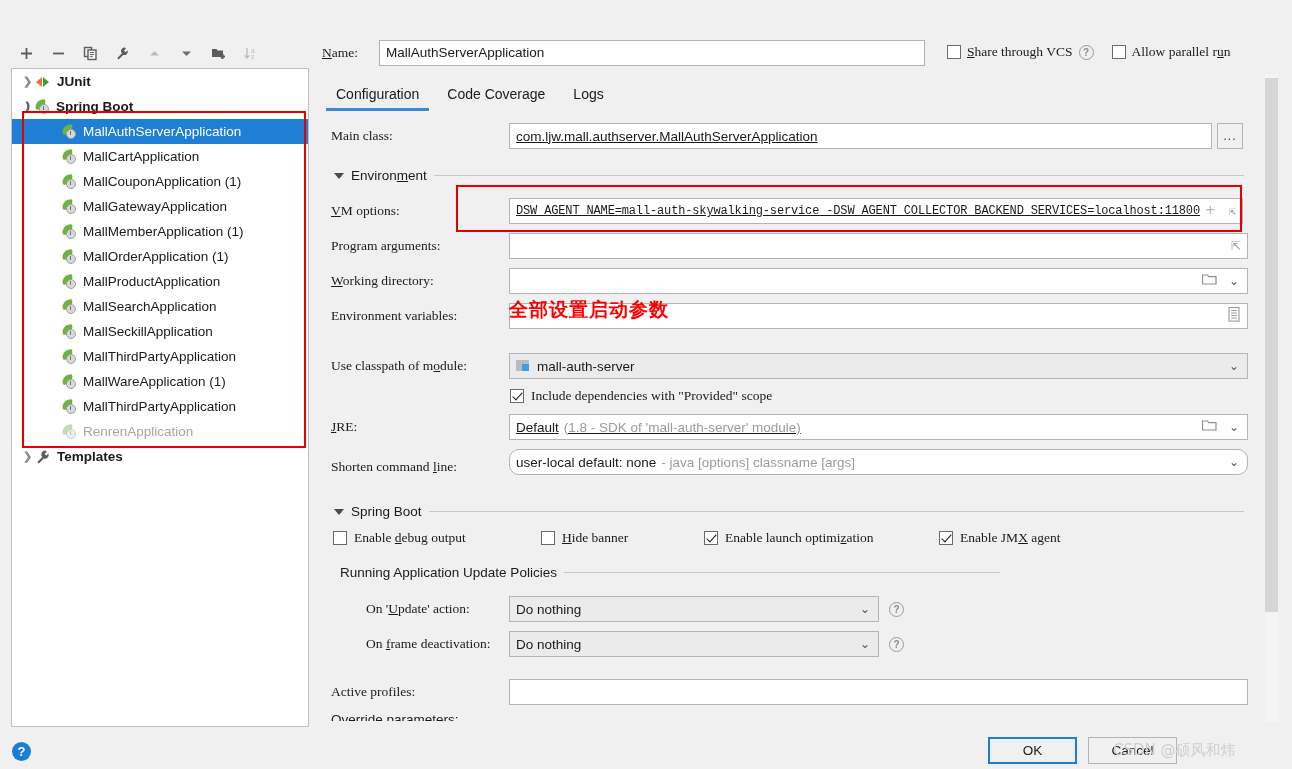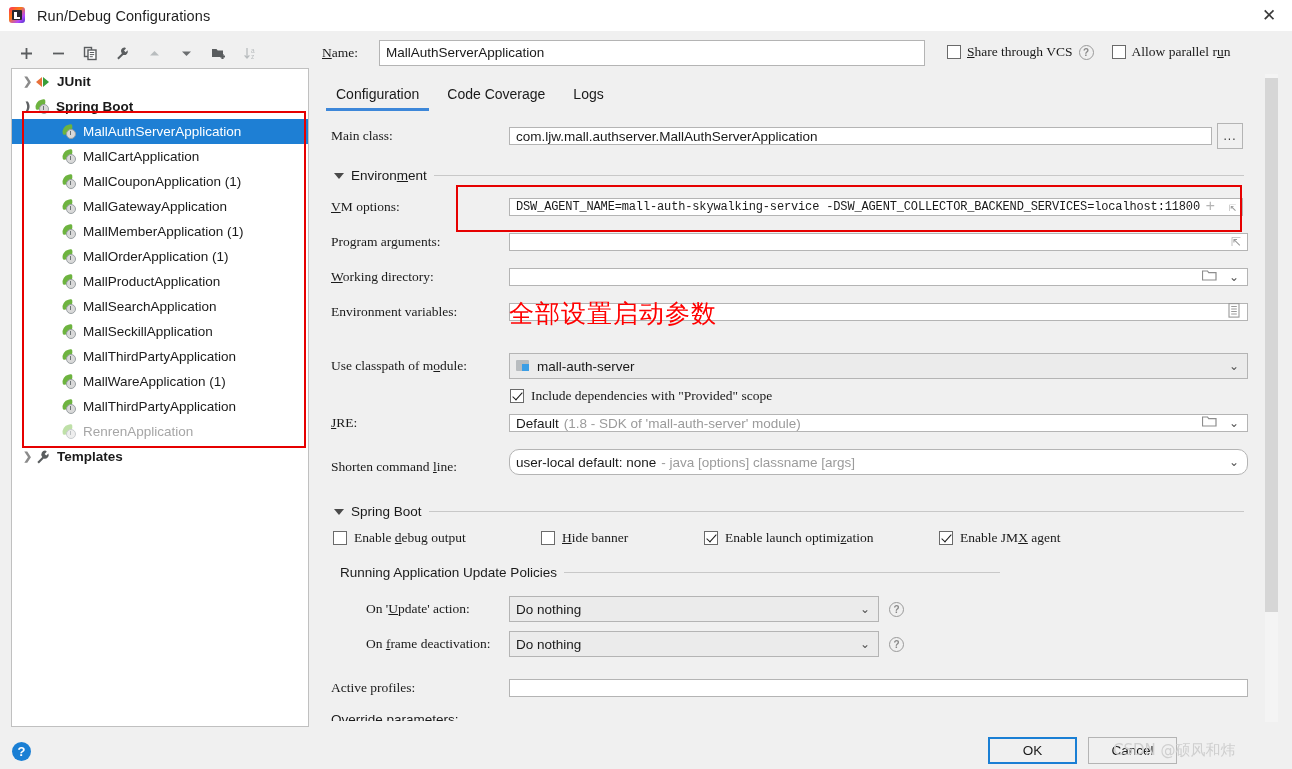--- a/index.html
+++ b/index.html
@@ -132,22 +132,22 @@
   .vscroll-track {
     position:absolute; left: 1265px; top: 74px; width: 13px; height: 648px; background: #f4f4f4;
   }
   .vscroll-thumb {
     position:absolute; left: 1265px; top: 78px; width: 13px; height: 534px; background: #d6d6d6;
   }
 
   .row { position:absolute; display:flex; align-items:center; }
   .lbl { font-size: 13.5px; color:#1a1a1a; white-space:nowrap;font-family:Liberation Serif, serif; }
   .txtfield {
-    background:#fff; border:1px solid #b4b4b4; height: 18px; font-size:13.5px;
-    padding: 8px 6px; display:flex; align-items:center; color:#1a1a1a; position:relative;
+    background:#fff; border:1px solid #b4b4b4; height: 26px; font-size:13.5px;
+    padding: 8px 6px; display:flex; align-items:center; color:#1a1a1a; position:relative;text-decoration:underline;
   }
   .txtfield.mono { font-family:"Liberation Mono", monospace; font-size: 12px; letter-spacing: -0.15px;}
   .btn-ellipsis {
     width: 26px; height: 26px; border:1px solid #b4b4b4; background:#f0f0f0;
     display:flex; align-items:center; justify-content:center; font-size: 12px; color:#333;
     letter-spacing:1px;
   }
   .grp-header { position:absolute; display:flex; align-items:center; gap:7px; }
   .tri { width:0;height:0; border-left:5px solid transparent; border-right:5px solid transparent;
          border-top:6px solid #4a4a4a; }
@@ -164,22 +164,22 @@
   .folder-ico { position:absolute; right:30px; top:50%; transform:translateY(-50%); color:#8d8d8d;}
   .expand-ico { position:absolute; right:6px; top:50%; transform:translateY(-50%); color:#9a9a9a; font-size:12px;}
   .plus-ico { position:absolute; right:27px; top:50%; transform:translateY(-50%); color:#b4b4b4; font-size:16px;}
   .list-ico { position:absolute; right:7px; top:50%; transform:translateY(-50%);}
 
   .mod-ico { width:15px; height:14px; position:relative; flex:0 0 15px; margin-right:6px;}
   .mod-ico .a { position:absolute; left:0; top:1px; width:13px; height:11px; background:#b8bcbf; border-radius:1px;}
   .mod-ico .b { position:absolute; left:6px; top:5px; width:7px; height:7px; background:#3c9ee5;}
 
   .annot-cn {
-    position:absolute; left: 509px; top: 297px; font-size: 25px; color: #ff0000;
-    font-family: "DejaVu Sans", sans-serif; font-weight: 400; letter-spacing: 1px;
+    position:absolute; left: 509px; top: 297px; font-size: 19px; color: #ff0000;
+    font-family: "DejaVu Sans", sans-serif; font-weight: 700; letter-spacing: 1px;
     white-space: nowrap;
   }
 
   
   .help-btn {
     position:absolute; left: 12px; top: 742px; width: 19px; height: 19px; border-radius:50%;
     background:#1a7fd4; color:#fff; font-size:13px; font-weight:bold;
     display:flex; align-items:center; justify-content:center;
   }
   .ok-btn {
@@ -197,28 +197,20 @@
     white-space:nowrap; font-family:"DejaVu Sans", sans-serif;
   }
   .cut-text { position:absolute; left: 331px; top: 712px; font-size: 13.5px; color:#1a1a1a; }
   .cut-mask { position:absolute; left:322px; top:721px; width: 940px; height: 12px; background:#f0f0f0;}
 </style>
 </head>
 <body>
 
 <div class="dialog">
 
-  <div class="titlebar">
-    <div class="title-icon">
-      <div class="sq"></div>
-        <div class="inner"></div>
-    </div>
-    <div class="title-text">Run/Debug Configurations</div>
-    <div class="win-close">✕</div>
-  </div>
 
   <div class="toolbar">
     <div class="tb-btn">
       <svg width="15" height="15" viewBox="0 0 15 15">
           <path d="M7.5 2v11M2 7.5h11" stroke="#5a5d5f" stroke-width="1.8" fill="none"></path>
         </svg>
     </div>
     <div class="tb-btn">
       <svg width="15" height="15" viewBox="0 0 15 15">
           <path d="M2 7.5h11" stroke="#5a5d5f" stroke-width="1.8" fill="none"></path>

